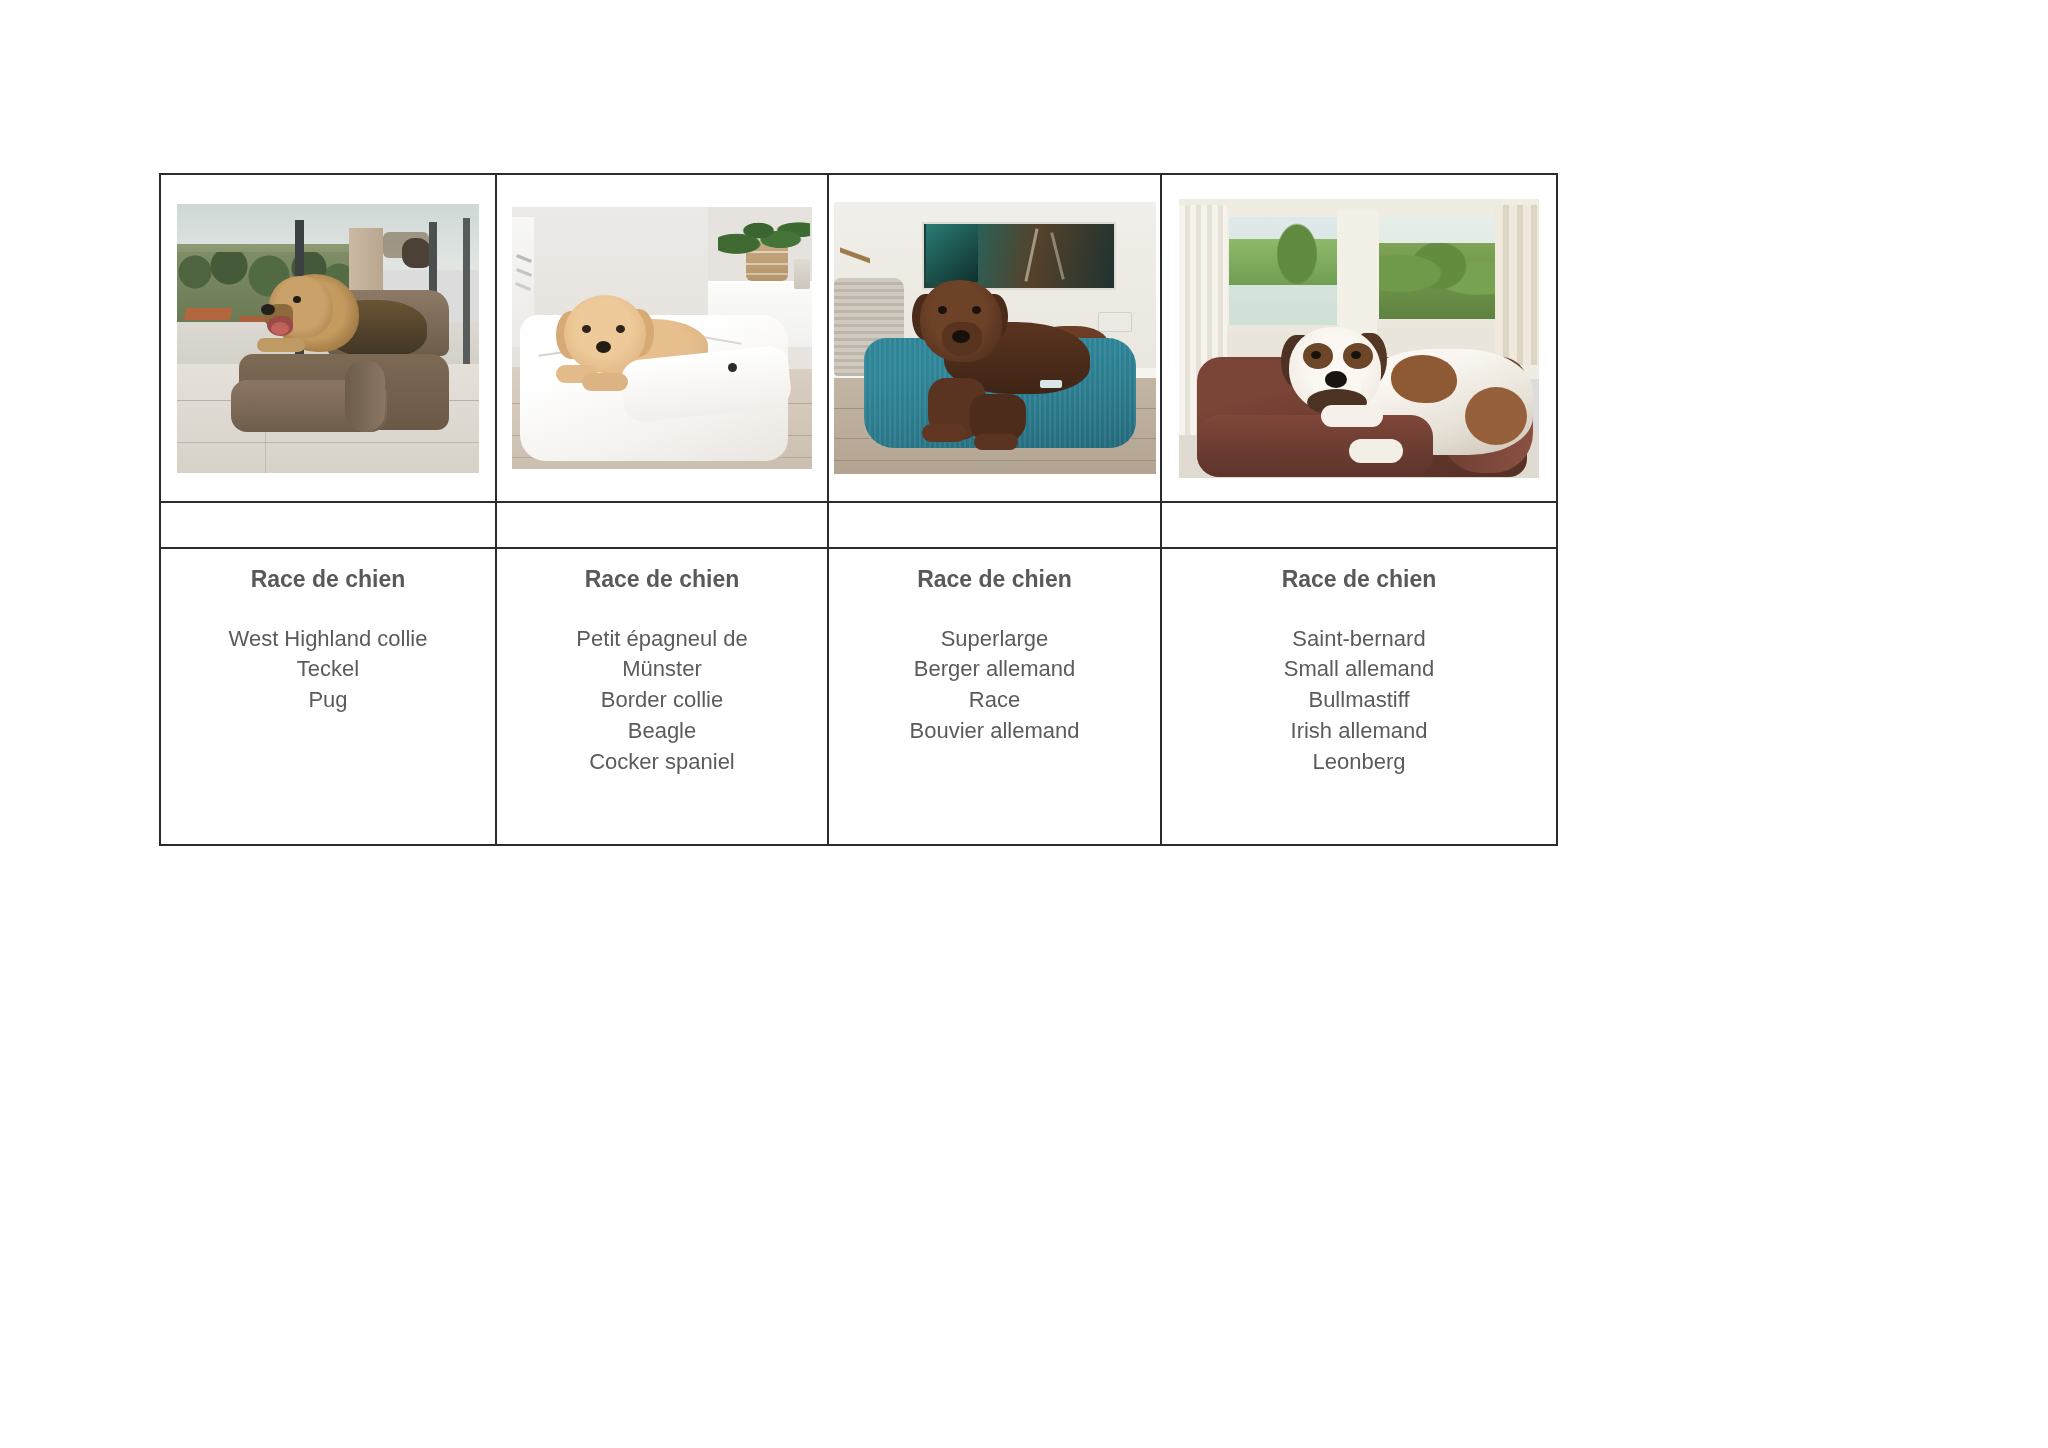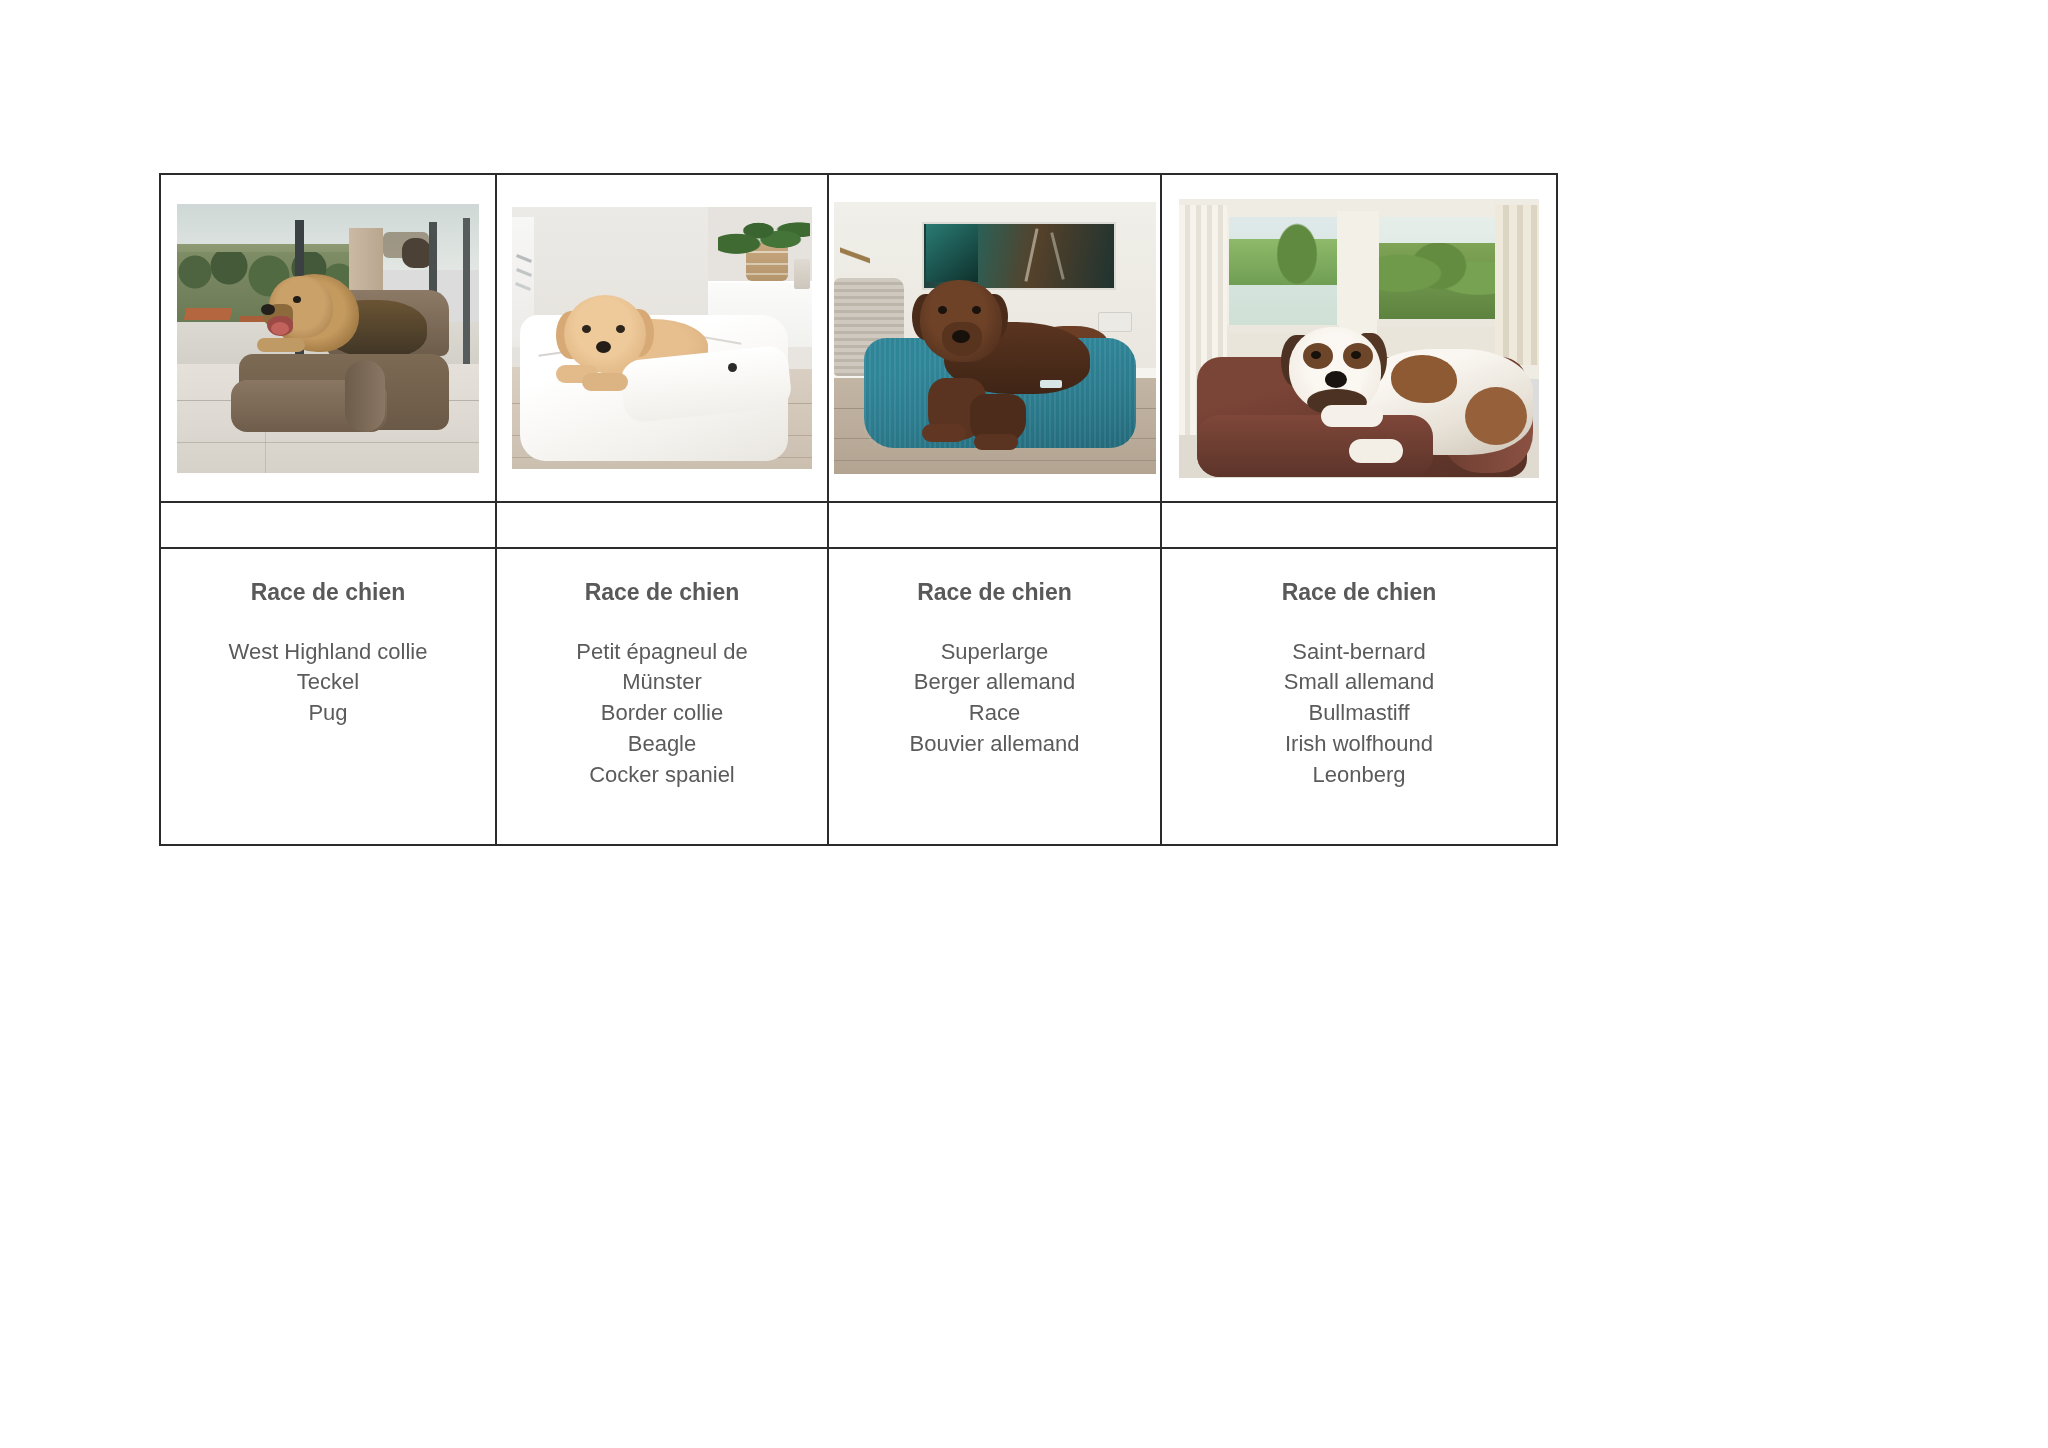--- a/index.html
+++ b/index.html
@@ -309,21 +309,21 @@
     line-height: 1;
     padding-top: 22px;
   }
 
   
   .row-breeds td {
     height: 295px;
     vertical-align: top;
   }
   .breed-block {
-    padding-top: 30px;
+    padding-top: 17px;
   }
   .breed-title {
     font-size: 23px;
     font-weight: bold;
     color: #595959;
     line-height: 1.2;
   }
   .breed-list {
     margin: 0;
     padding: 0;
@@ -548,21 +548,21 @@
           </ul>
         </div>
       </td>
       <td>
         <div class="breed-block">
           <div class="breed-title">Race de chien</div>
           <ul class="breed-list">
             <li>Saint-bernard</li>
             <li>Small allemand</li>
             <li>Bullmastiff</li>
-            <li>Irish wolfhound</li>
+            <li>Irish allemand</li>
             <li>Leonberg</li>
           </ul>
         </div>
       </td>
     </tr>
   </tbody>
     </table>
 
 </div>
 

